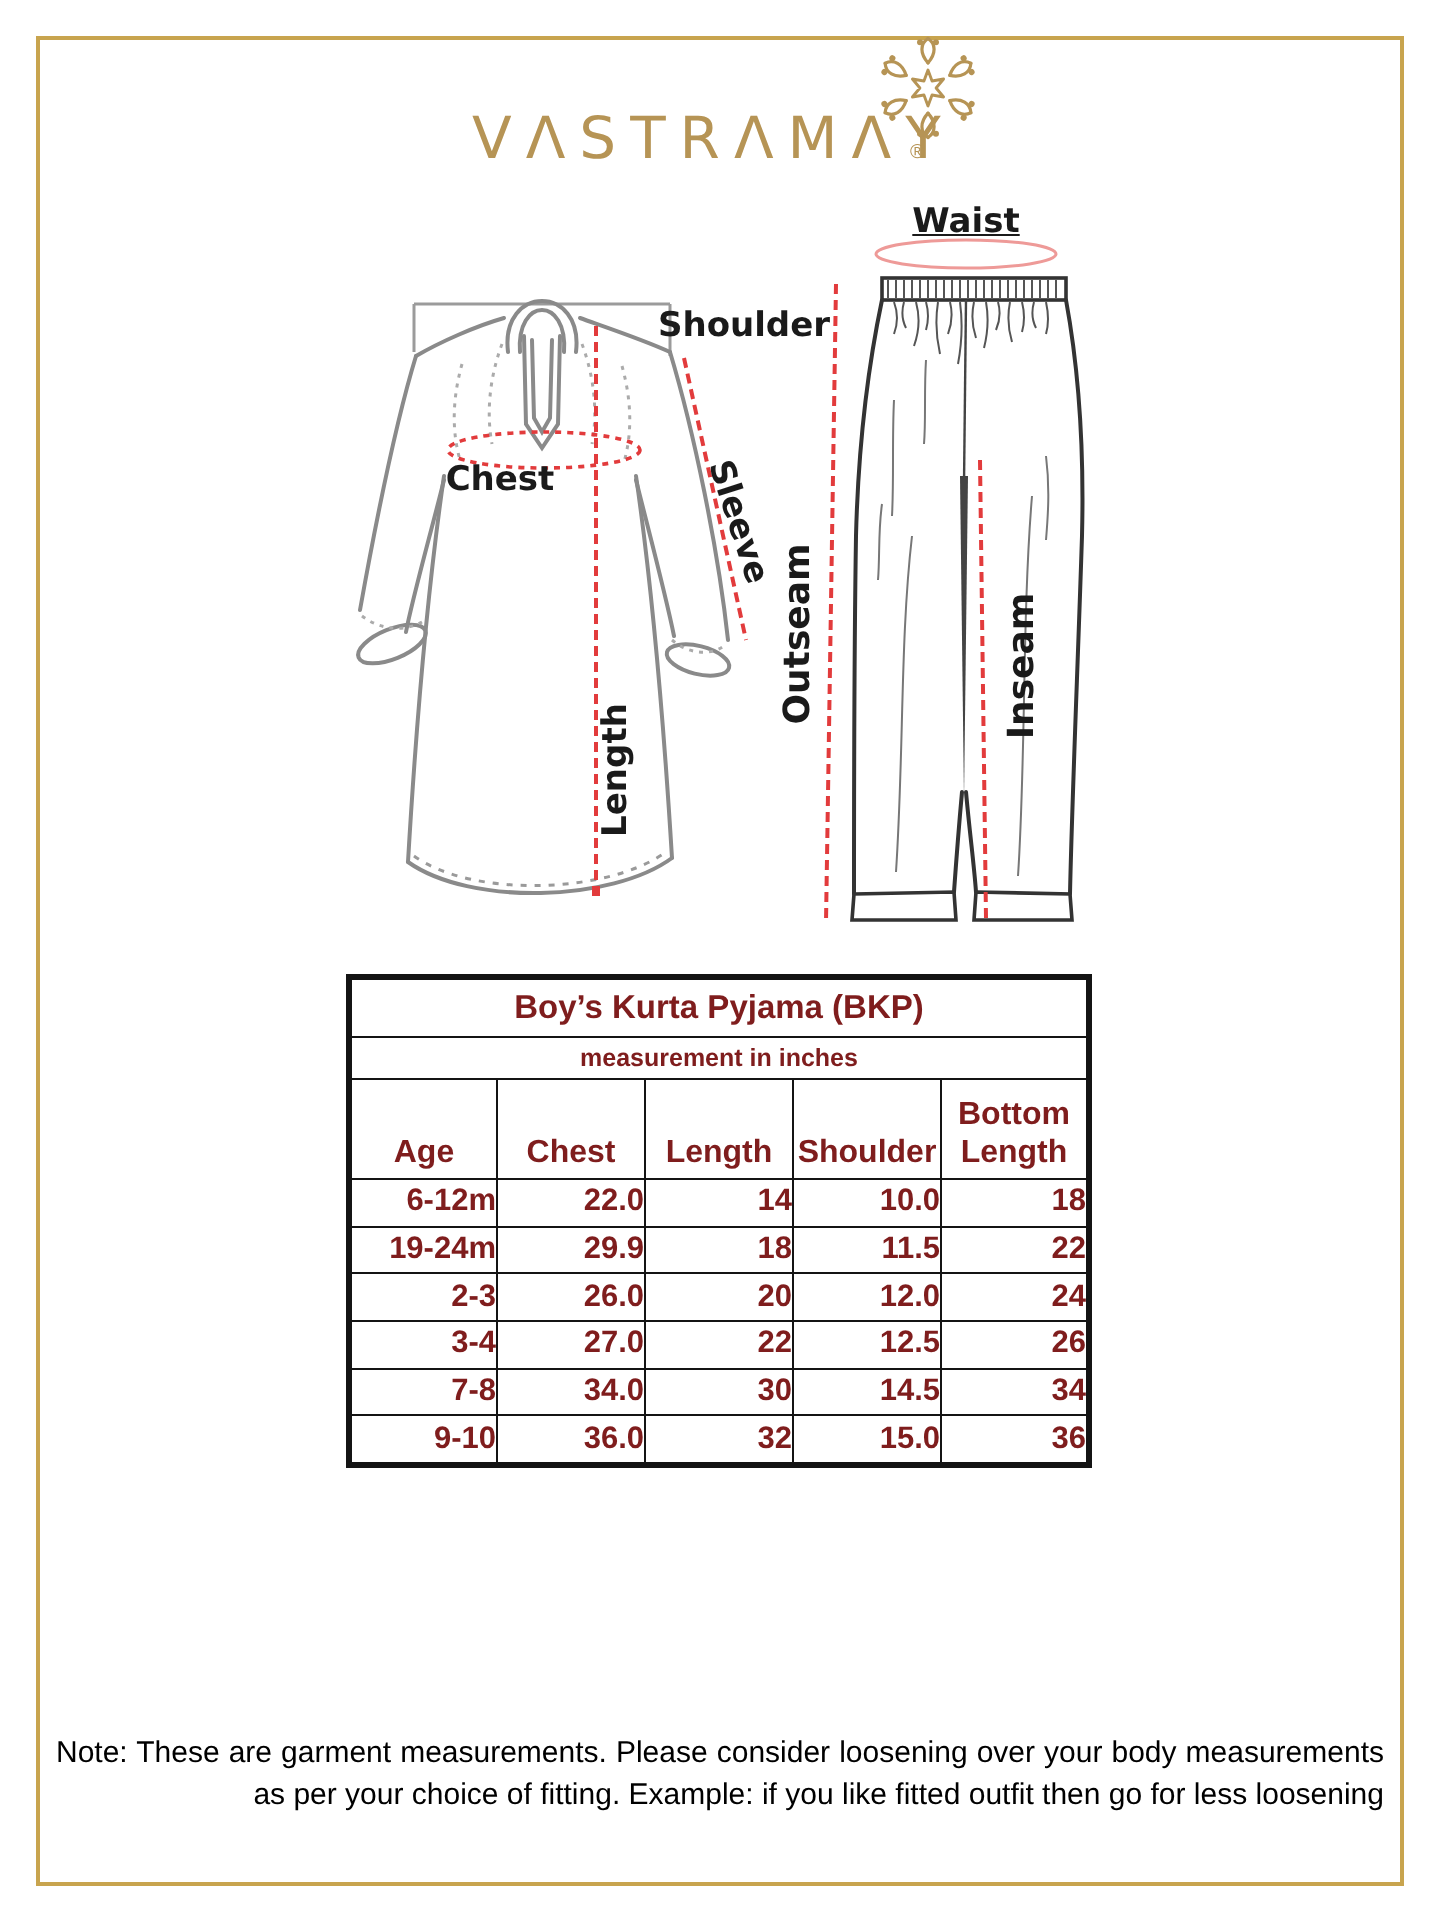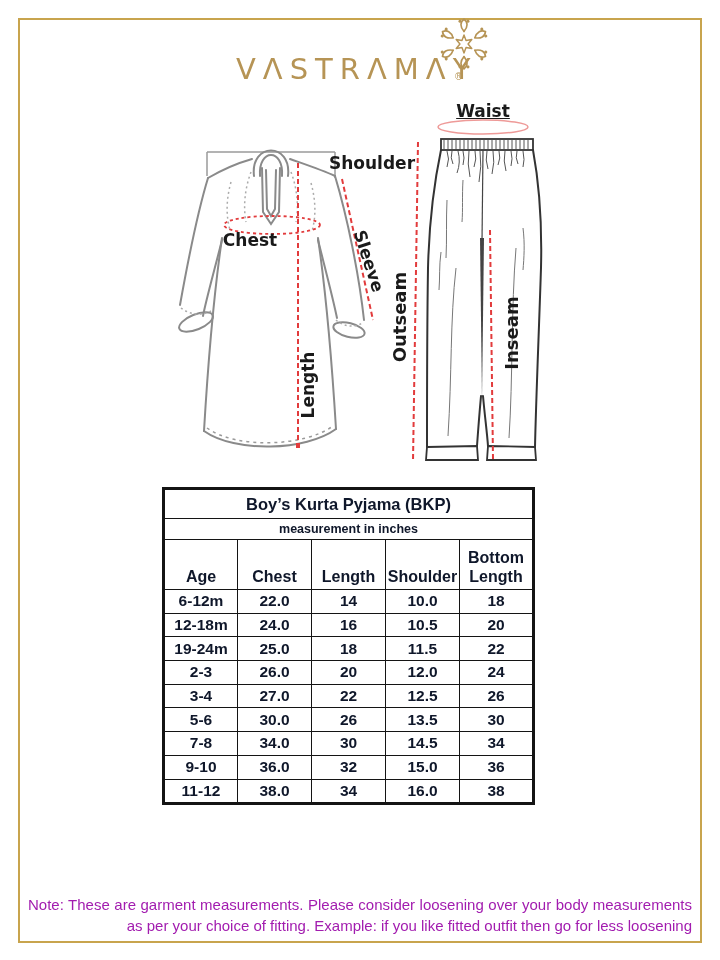--- a/index.html
+++ b/index.html
@@ -33,33 +33,33 @@
   .brk{stroke:#9B9B9B;stroke-width:1.5;fill:none;}
   .red-d{stroke:var(--red-line);stroke-width:2;fill:none;stroke-dasharray:5 3;}
   .red-e{stroke:var(--red-line);stroke-width:1.8;fill:none;stroke-dasharray:3 3;}
   .pink-e{stroke:var(--pink-line);stroke-width:1.5;fill:none;}
   .p-line{stroke:var(--drawing-dark);stroke-width:2;fill:none;stroke-linecap:round;}
   .p-fill{stroke:var(--drawing-dark);stroke-width:1.8;fill:#fff;}
   .p-thin{stroke:#555;stroke-width:1;fill:none;}
   .p-wr{stroke:#777;stroke-width:1;fill:none;}
 
   
-  .size-table{position:absolute;left:162px;top:487px;width:373px;border-collapse:collapse;
-    table-layout:fixed;color:#0f172a;}
+  .size-table{position:absolute;left:173px;top:487px;width:373px;border-collapse:collapse;
+    table-layout:fixed;color:#7f1d1d;}
   .size-table td,.size-table th{border:1.5px solid var(--table-border);text-align:center;
     padding:0;font-weight:700;}
   .size-table{border:3px solid var(--table-border);}
   .tbl-title td{height:28px;font-size:16.5px;}
   .tbl-sub td{height:20px;font-size:12.5px;}
   .tbl-head th{height:46px;font-size:16px;vertical-align:bottom;padding-bottom:3px;line-height:1.2;}
-  .size-table tbody td{height:22.7px;font-size:15.5px;}
+  .size-table tbody td{height:22.7px;font-size:15.5px;text-align:right;}
 
   
   .note{position:absolute;left:28px;top:866px;width:664px;font-size:15px;line-height:21px;
-    color:#a21caf;text-align:justify;text-align-last:right;margin-top:28px;}
+    color:#000000;text-align:justify;text-align-last:right;}
 </style>
 </head>
 <body>
 
 <div class="page">
   <div class="gold-frame"></div>
 
   <div class="brand-text">VΛSTRΛMΛY</div>
   <span class="brand-reg">®</span>
   <svg class="brand-ornament" viewBox="0 0 60 60">
@@ -160,72 +160,51 @@
     </thead>
     <tbody>
         <tr>
           <td>6-12m</td>
           <td>22.0</td>
           <td>14</td>
           <td>10.0</td>
           <td>18</td>
         </tr>
         <tr>
-          <td>12-18m</td>
-          <td>24.0</td>
-          <td>16</td>
-          <td>10.5</td>
-          <td>20</td>
-        </tr>
-        <tr>
           <td>19-24m</td>
-          <td>25.0</td>
+          <td>29.9</td>
           <td>18</td>
           <td>11.5</td>
           <td>22</td>
         </tr>
         <tr>
           <td>2-3</td>
           <td>26.0</td>
           <td>20</td>
           <td>12.0</td>
           <td>24</td>
         </tr>
         <tr>
           <td>3-4</td>
           <td>27.0</td>
           <td>22</td>
           <td>12.5</td>
           <td>26</td>
         </tr>
         <tr>
-          <td>5-6</td>
-          <td>30.0</td>
-          <td>26</td>
-          <td>13.5</td>
-          <td>30</td>
-        </tr>
-        <tr>
           <td>7-8</td>
           <td>34.0</td>
           <td>30</td>
           <td>14.5</td>
           <td>34</td>
         </tr>
         <tr>
           <td>9-10</td>
           <td>36.0</td>
           <td>32</td>
           <td>15.0</td>
           <td>36</td>
         </tr>
-        <tr>
-          <td>11-12</td>
-          <td>38.0</td>
-          <td>34</td>
-          <td>16.0</td>
-          <td>38</td>
-        </tr>
       </tbody>
   </table>
 
   <div class="note">Note: These are garment measurements. Please consider loosening over your body measurements as per your choice of fitting. Example: if you like fitted outfit then go for less loosening</div>
 </div>
 
 </body></html>

